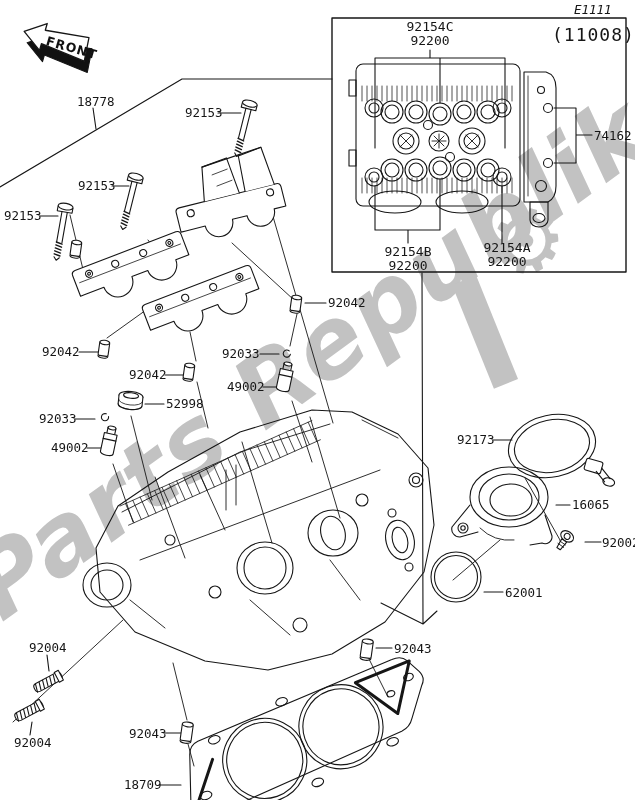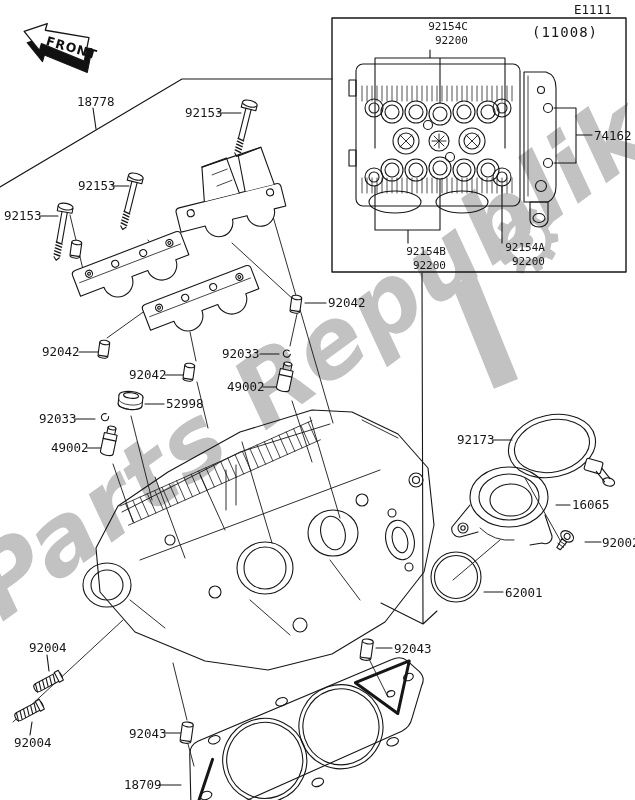--- a/index.html
+++ b/index.html
@@ -12,23 +12,23 @@
            transform:rotate(-36deg);transform-origin:0 50%;z-index:1;}
   .wm-bar{position:absolute;left:472px;top:276px;width:26px;height:112px;background:#c2c2c2;
           transform:rotate(-22deg);z-index:1;}
   .wm-gear{position:absolute;left:487px;top:190px;font-size:88px;color:#c2c2c2;
            transform:rotate(12deg);z-index:1;font-family:"DejaVu Sans", sans-serif;}
   
   svg.art{position:absolute;left:0;top:0;z-index:2;}
   .art *{vector-effect:non-scaling-stroke;}
   
   .co{position:absolute;z-index:3;font-size:12.5px;line-height:13px;letter-spacing:0px;white-space:nowrap;}
-  .co2{position:absolute;z-index:3;font-size:11px;line-height:14px;text-align:right;width:76px;}
-  .figcode{position:absolute;z-index:3;left:574px;top:2px;font-size:12.5px;}
-  .insetref{position:absolute;z-index:3;left:532px;top:24px;font-size:14px;letter-spacing:1px;}
+  .co2{position:absolute;z-index:3;font-size:13px;line-height:14px;text-align:center;width:76px;}
+  .figcode{position:absolute;z-index:3;left:574px;top:2px;font-size:12.5px;font-style:italic;}
+  .insetref{position:absolute;z-index:3;left:552px;top:24px;font-size:18px;letter-spacing:1px;}
 </style>
 </head>
 <body>
 
 <div class="stage">
 
   <div class="wm-text">Parts Republik</div>
   <div class="wm-bar"></div>
   <div class="wm-gear">⚙</div>
 

